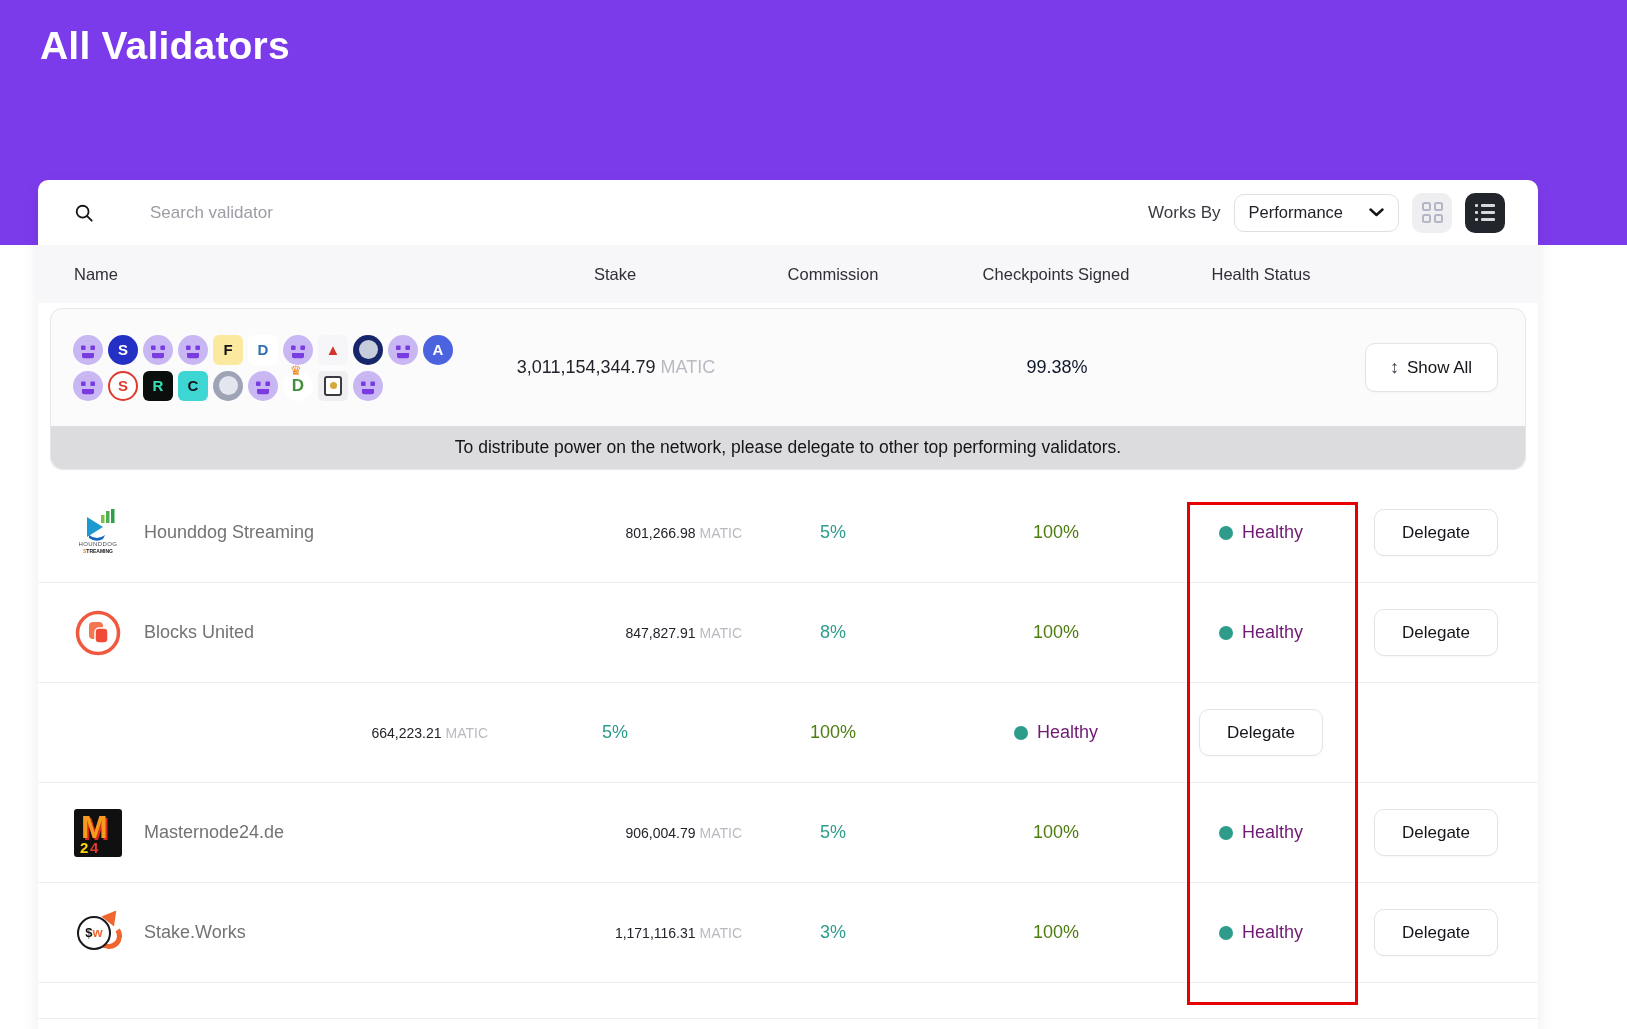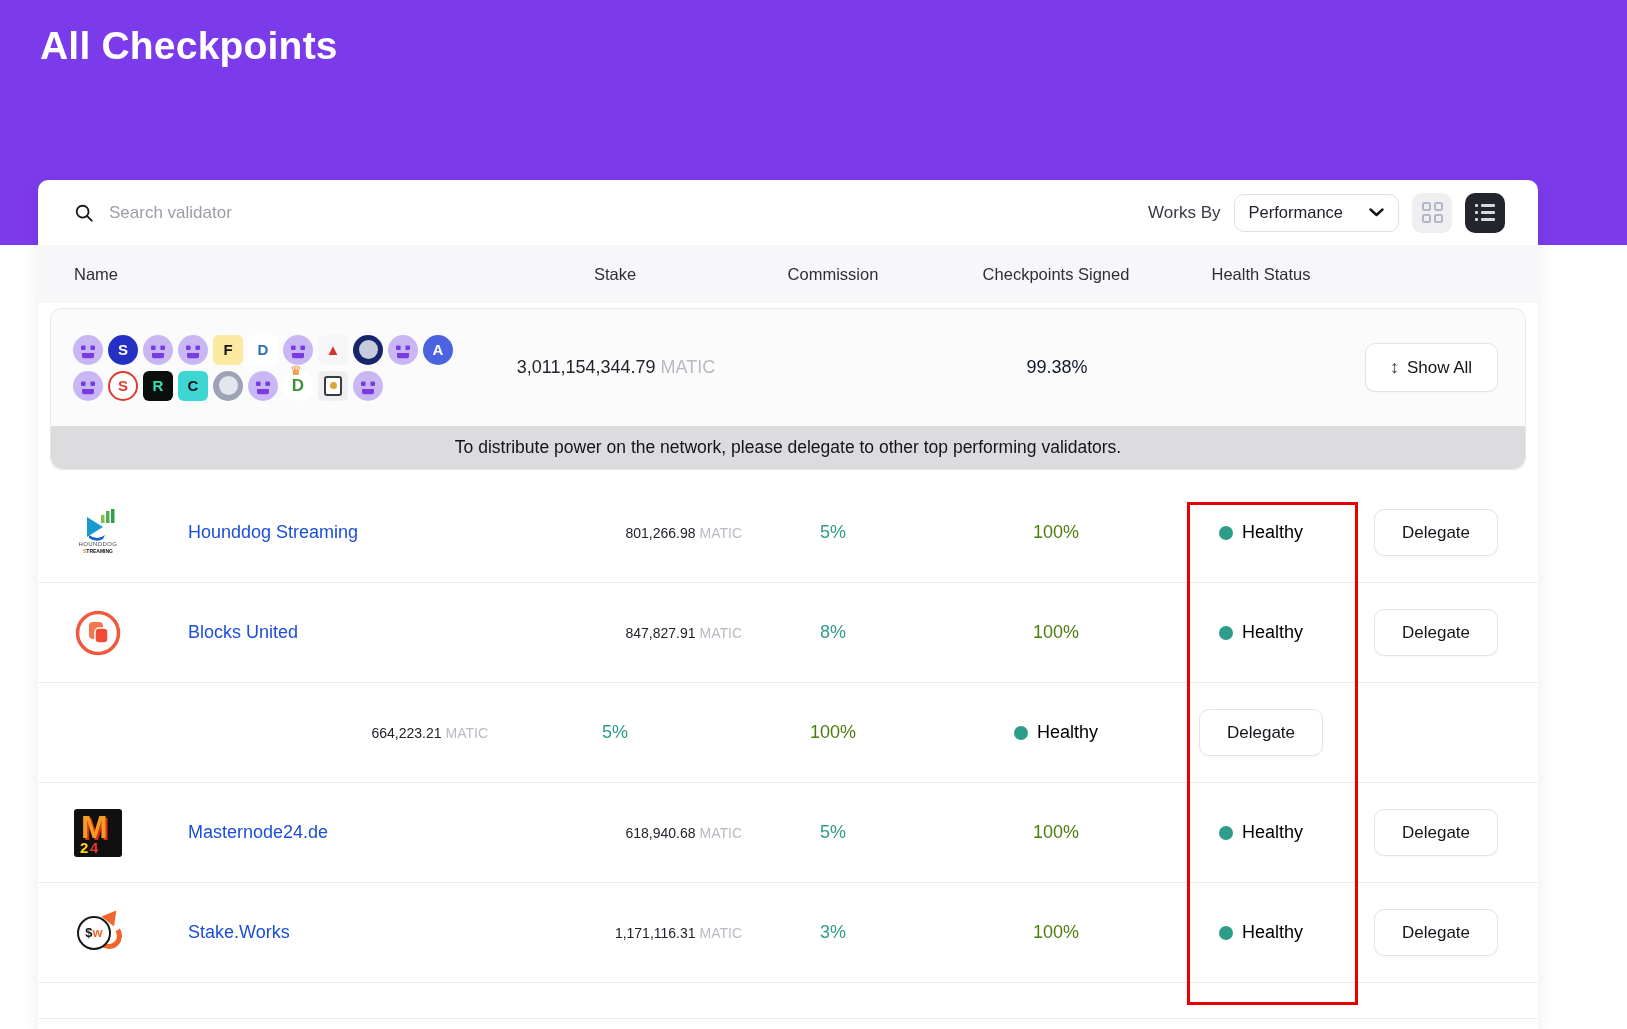--- a/index.html
+++ b/index.html
@@ -13,21 +13,21 @@
 
   
   .card { position:absolute; left:38px; top:180px; width:1500px; height:849px;
     background:#ffffff; border-radius:10px 10px 0 0; box-shadow:0 6px 18px rgba(20,20,40,.08); }
 
   
   .toolbar { height:65px; display:flex; align-items:center; padding:0 33px 0 36px; }
   .search-wrap { display:flex; align-items:center; gap:15px; flex:1; }
   .search-wrap svg { flex:0 0 auto; }
   .search-input { border:none; outline:none; font-size:17px; color:#1a1a22; width:420px;
-    font-family:"Liberation Sans", sans-serif; background:transparent; }
+    font-family:"Liberation Sans", sans-serif; background:transparent;margin-left:41px; }
   .search-input::placeholder { color:#9c9ca6; }
   .sort-area { display:flex; align-items:center; gap:13px; }
   .sort-label { font-size:17px; color:#3a3a44; }
   .sort-select { display:flex; align-items:center; gap:26px; height:38px; padding:0 14px;
     border:1.5px solid #dfdfe5; border-radius:10px; font-size:16.5px; color:#22222a; cursor:pointer; }
   .icon-btn { width:40px; height:40px; border-radius:10px; display:flex; align-items:center;
     justify-content:center; cursor:pointer; }
   .icon-btn.grid { background:#efeff2; }
   .grid-glyph { display:grid; grid-template-columns:9px 9px; grid-template-rows:9px 9px; gap:3px; }
   .grid-glyph span { border:2px solid #b2b6c6; border-radius:2.5px; }
@@ -68,27 +68,27 @@
     cursor:pointer; font-family:"Liberation Sans", sans-serif; box-shadow:0 1px 2px rgba(0,0,0,.03); }
   .showall { width:133px; height:49px; justify-self:center; font-weight:500; }
   .updown { font-size:18px; color:#3c3e4a; font-weight:400; }
   .banner { height:43px; background:#dcdcde; display:flex; align-items:center; justify-content:center;
     font-size:17.5px; color:#141419; border-radius:0 0 12px 12px; }
 
   
   .rows { margin-top:13px; }
   .vrow { height:100px; border-bottom:1px solid #ededf0; }
   .name-cell { display:flex; align-items:center; gap:22px; padding-left:36px; }
-  .vname { font-size:18px; color:#1d4ed8;margin-left:44px; }
+  .vname { font-size:18px; color:#737373; }
   .stake-cell { font-size:14px; color:#23232b; text-align:right; }
   .comm-cell { font-size:18px; color:#2d9c8a; text-align:center; }
   .chk-cell { font-size:18px; color:#4d7c0f; text-align:center; }
   .health-cell { display:flex; align-items:center; justify-content:center; gap:9px; }
   .dot { width:14px; height:14px; border-radius:50%; background:#2d9c8a; }
-  .health-label { font-size:18px; color:#000000; }
+  .health-label { font-size:18px; color:#701a75; }
   .delegate { width:124px; height:47px; justify-self:center; }
   .spacer-row { height:36px; border-bottom:1px solid #ededf0; }
 
   
   .logo { width:48px; height:48px; position:relative; flex:0 0 auto; }
   .hounddog { display:flex; flex-direction:column; align-items:center; }
   .hd-cap1 { font-size:6px; color:#4a4a52; letter-spacing:.4px; line-height:7px; }
   .hd-cap2 { font-size:5px; color:#14141a; font-weight:700; line-height:6px; }
   .hd-cap2 b { color:#f08019; }
   .mn24 { background:#101010; border-radius:3px; overflow:hidden; }
@@ -111,21 +111,21 @@
     justify-content:center; font-size:11px; font-weight:700; font-style:italic; color:#ffffff; }
 
   
   .red-box { position:absolute; left:1149px; top:322px; width:171px; height:503px;
     border:3px solid #e60000; pointer-events:none; z-index:5; }
 </style>
 </head>
 <body>
 
 <div class="hero">
-  <h1>All Checkpoints</h1>
+  <h1>All Validators</h1>
 </div>
 
 <div class="card">
 
   <div class="toolbar">
     <div class="search-wrap">
       <svg width="20" height="20" viewBox="0 0 22 22" fill="none">
         <circle cx="9.5" cy="9.5" r="6.5" stroke="#15151a" stroke-width="2"></circle>
         <line x1="14.5" y1="14.5" x2="19.5" y2="19.5" stroke="#15151a" stroke-width="2" stroke-linecap="round"></line>
       </svg>
@@ -350,21 +350,21 @@
     <div class="cols vrow">
       <div class="name-cell">
         <div class="logo mn24">
           <span class="mn-m">M</span>
           <span class="mn-2">2</span>
           <span class="mn-4">4</span>
         </div>
         <span class="vname">Masternode24.de</span>
       </div>
       <div class="stake-cell">
-        <span>618,940.68</span> <span class="unit">MATIC</span>
+        <span>906,004.79</span> <span class="unit">MATIC</span>
       </div>
       <div class="comm-cell">5%</div>
       <div class="chk-cell">100%</div>
       <div class="health-cell">
         <span class="dot"></span>
         <span class="health-label">Healthy</span>
       </div>
       <button class="btn delegate">Delegate</button>
     </div>
 

